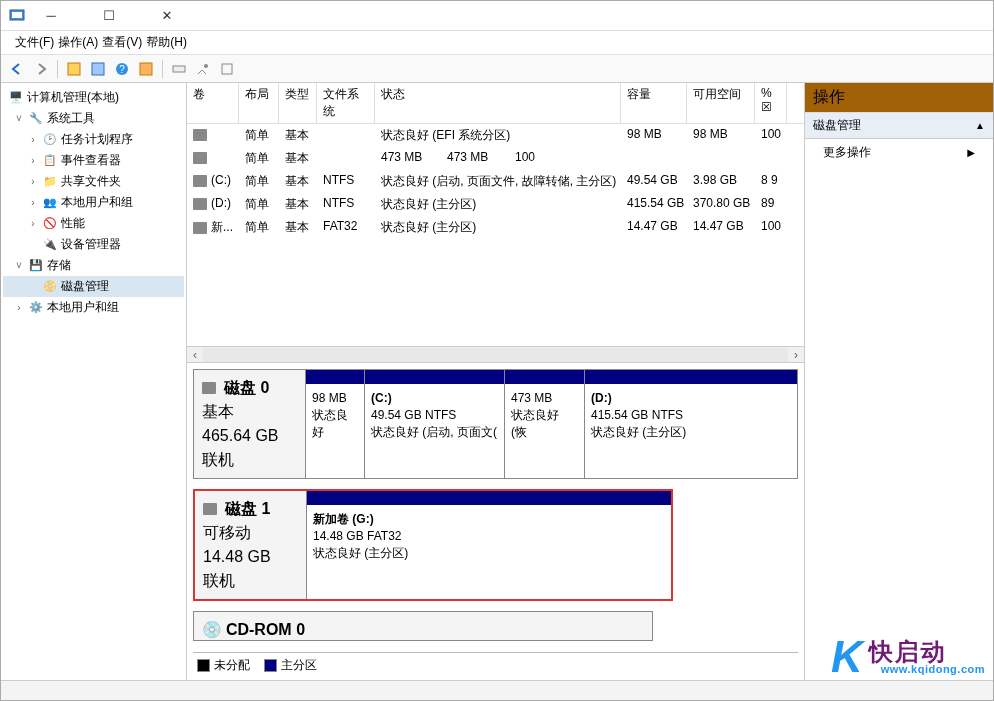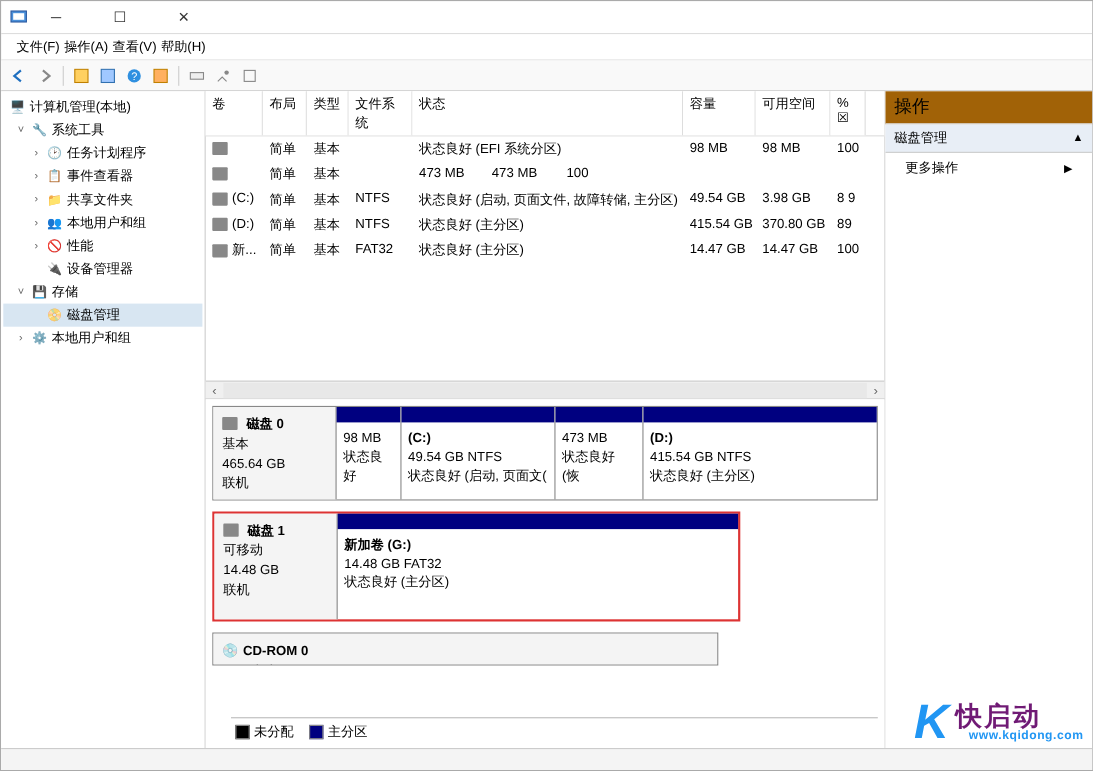--- a/index.html
+++ b/index.html
@@ -105,37 +105,37 @@
   display: flex;
   margin-bottom: 10px;
   border: 1px solid #888;
 }
 .disk-row.highlighted { border: 2px solid #d33; }
 .disk-label {
   width: 112px;
   padding: 6px 8px;
   background: #f4f4f4;
   border-right: 1px solid #888;
-  font-size: 12px;
+  font-size: 16px;
   line-height: 1.5;
 }
 .disk-label .dk { display:flex; align-items:center; gap:4px; font-weight:bold;}
 .disk-parts { flex: 1; display: flex; }
 .part {
   border-left: 1px solid #888;
   display: flex;
   flex-direction: column;
   font-size: 12px;
 }
 .part:first-child { border-left: none; }
 .part .phead { height: 14px; background: #000080; }
 .part .pbody { padding: 6px 6px; line-height: 1.4; }
 .legend {
   position:absolute;
-  left:23px; right:6px; bottom:2px;
+  left:6px; right:6px; bottom:2px;
   border-top: 1px solid #bbb;
   padding: 4px 4px;
   display: flex;
   align-items: center;
   gap: 14px;
   font-size: 12px;
   background:#fff;
 }
 .legend .sw { width: 13px; height: 13px; display:inline-block; border:1px solid #888; margin-right:4px; vertical-align:middle;}
 .scrollbar-bottom {

